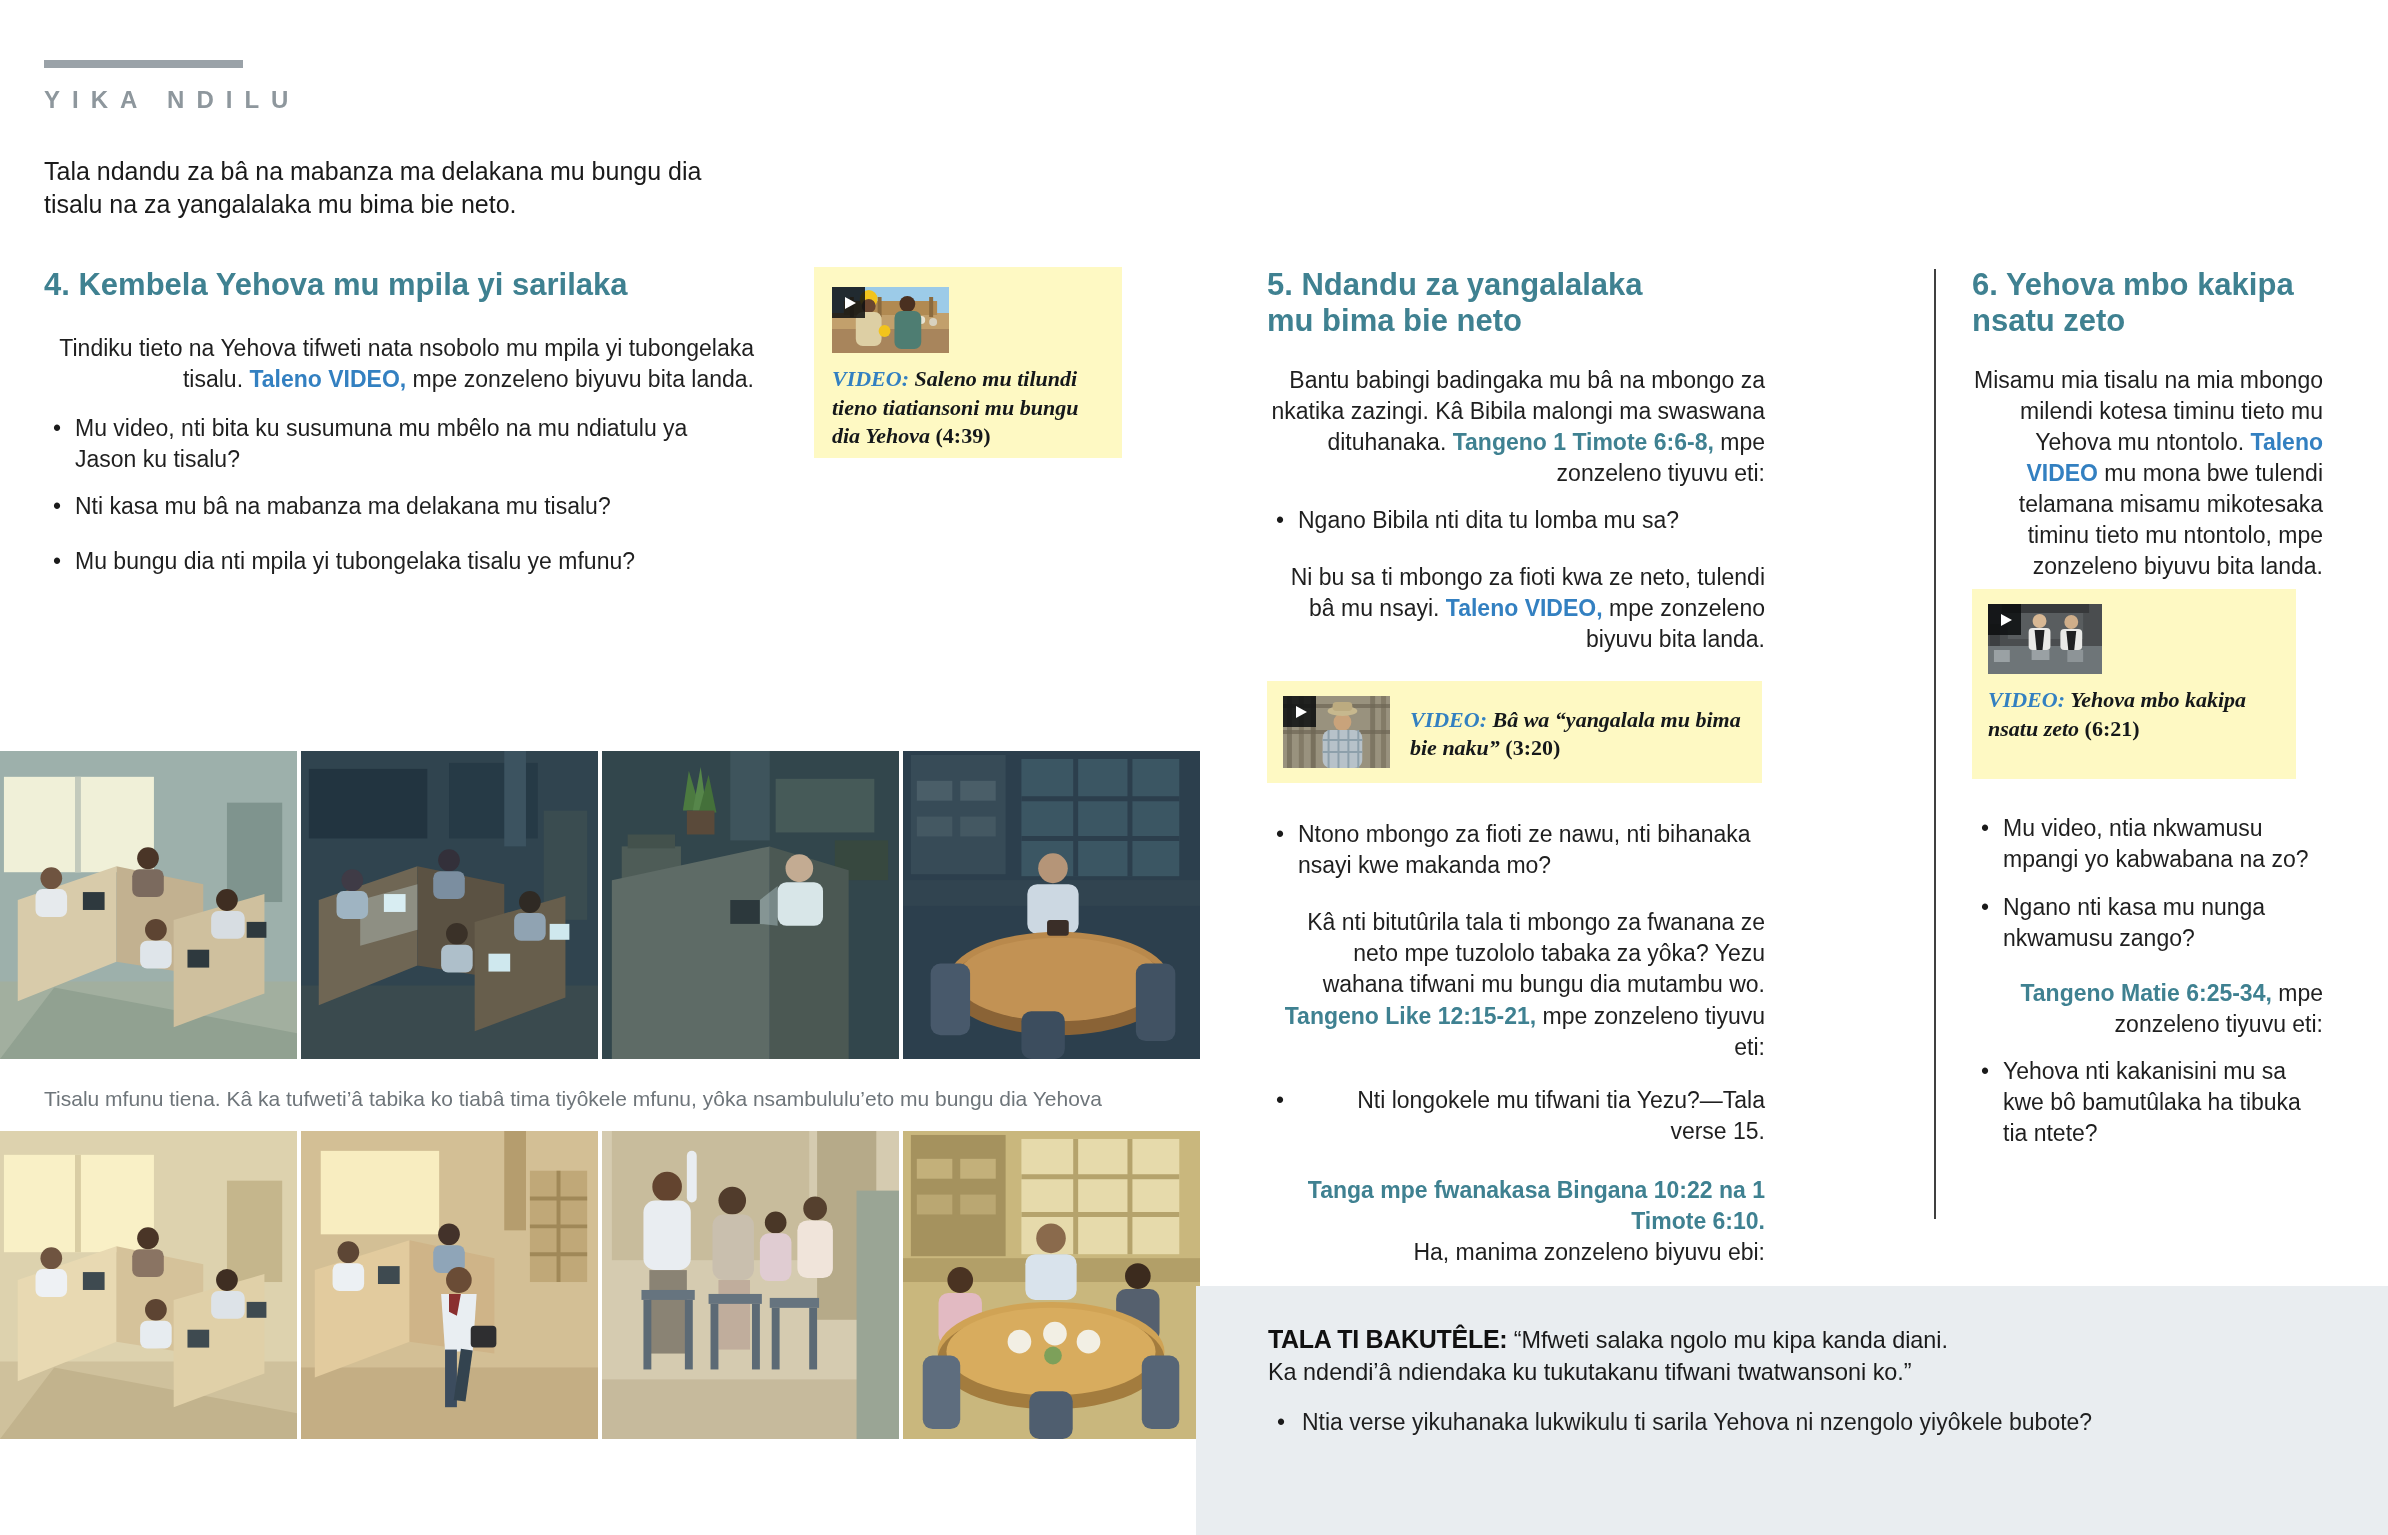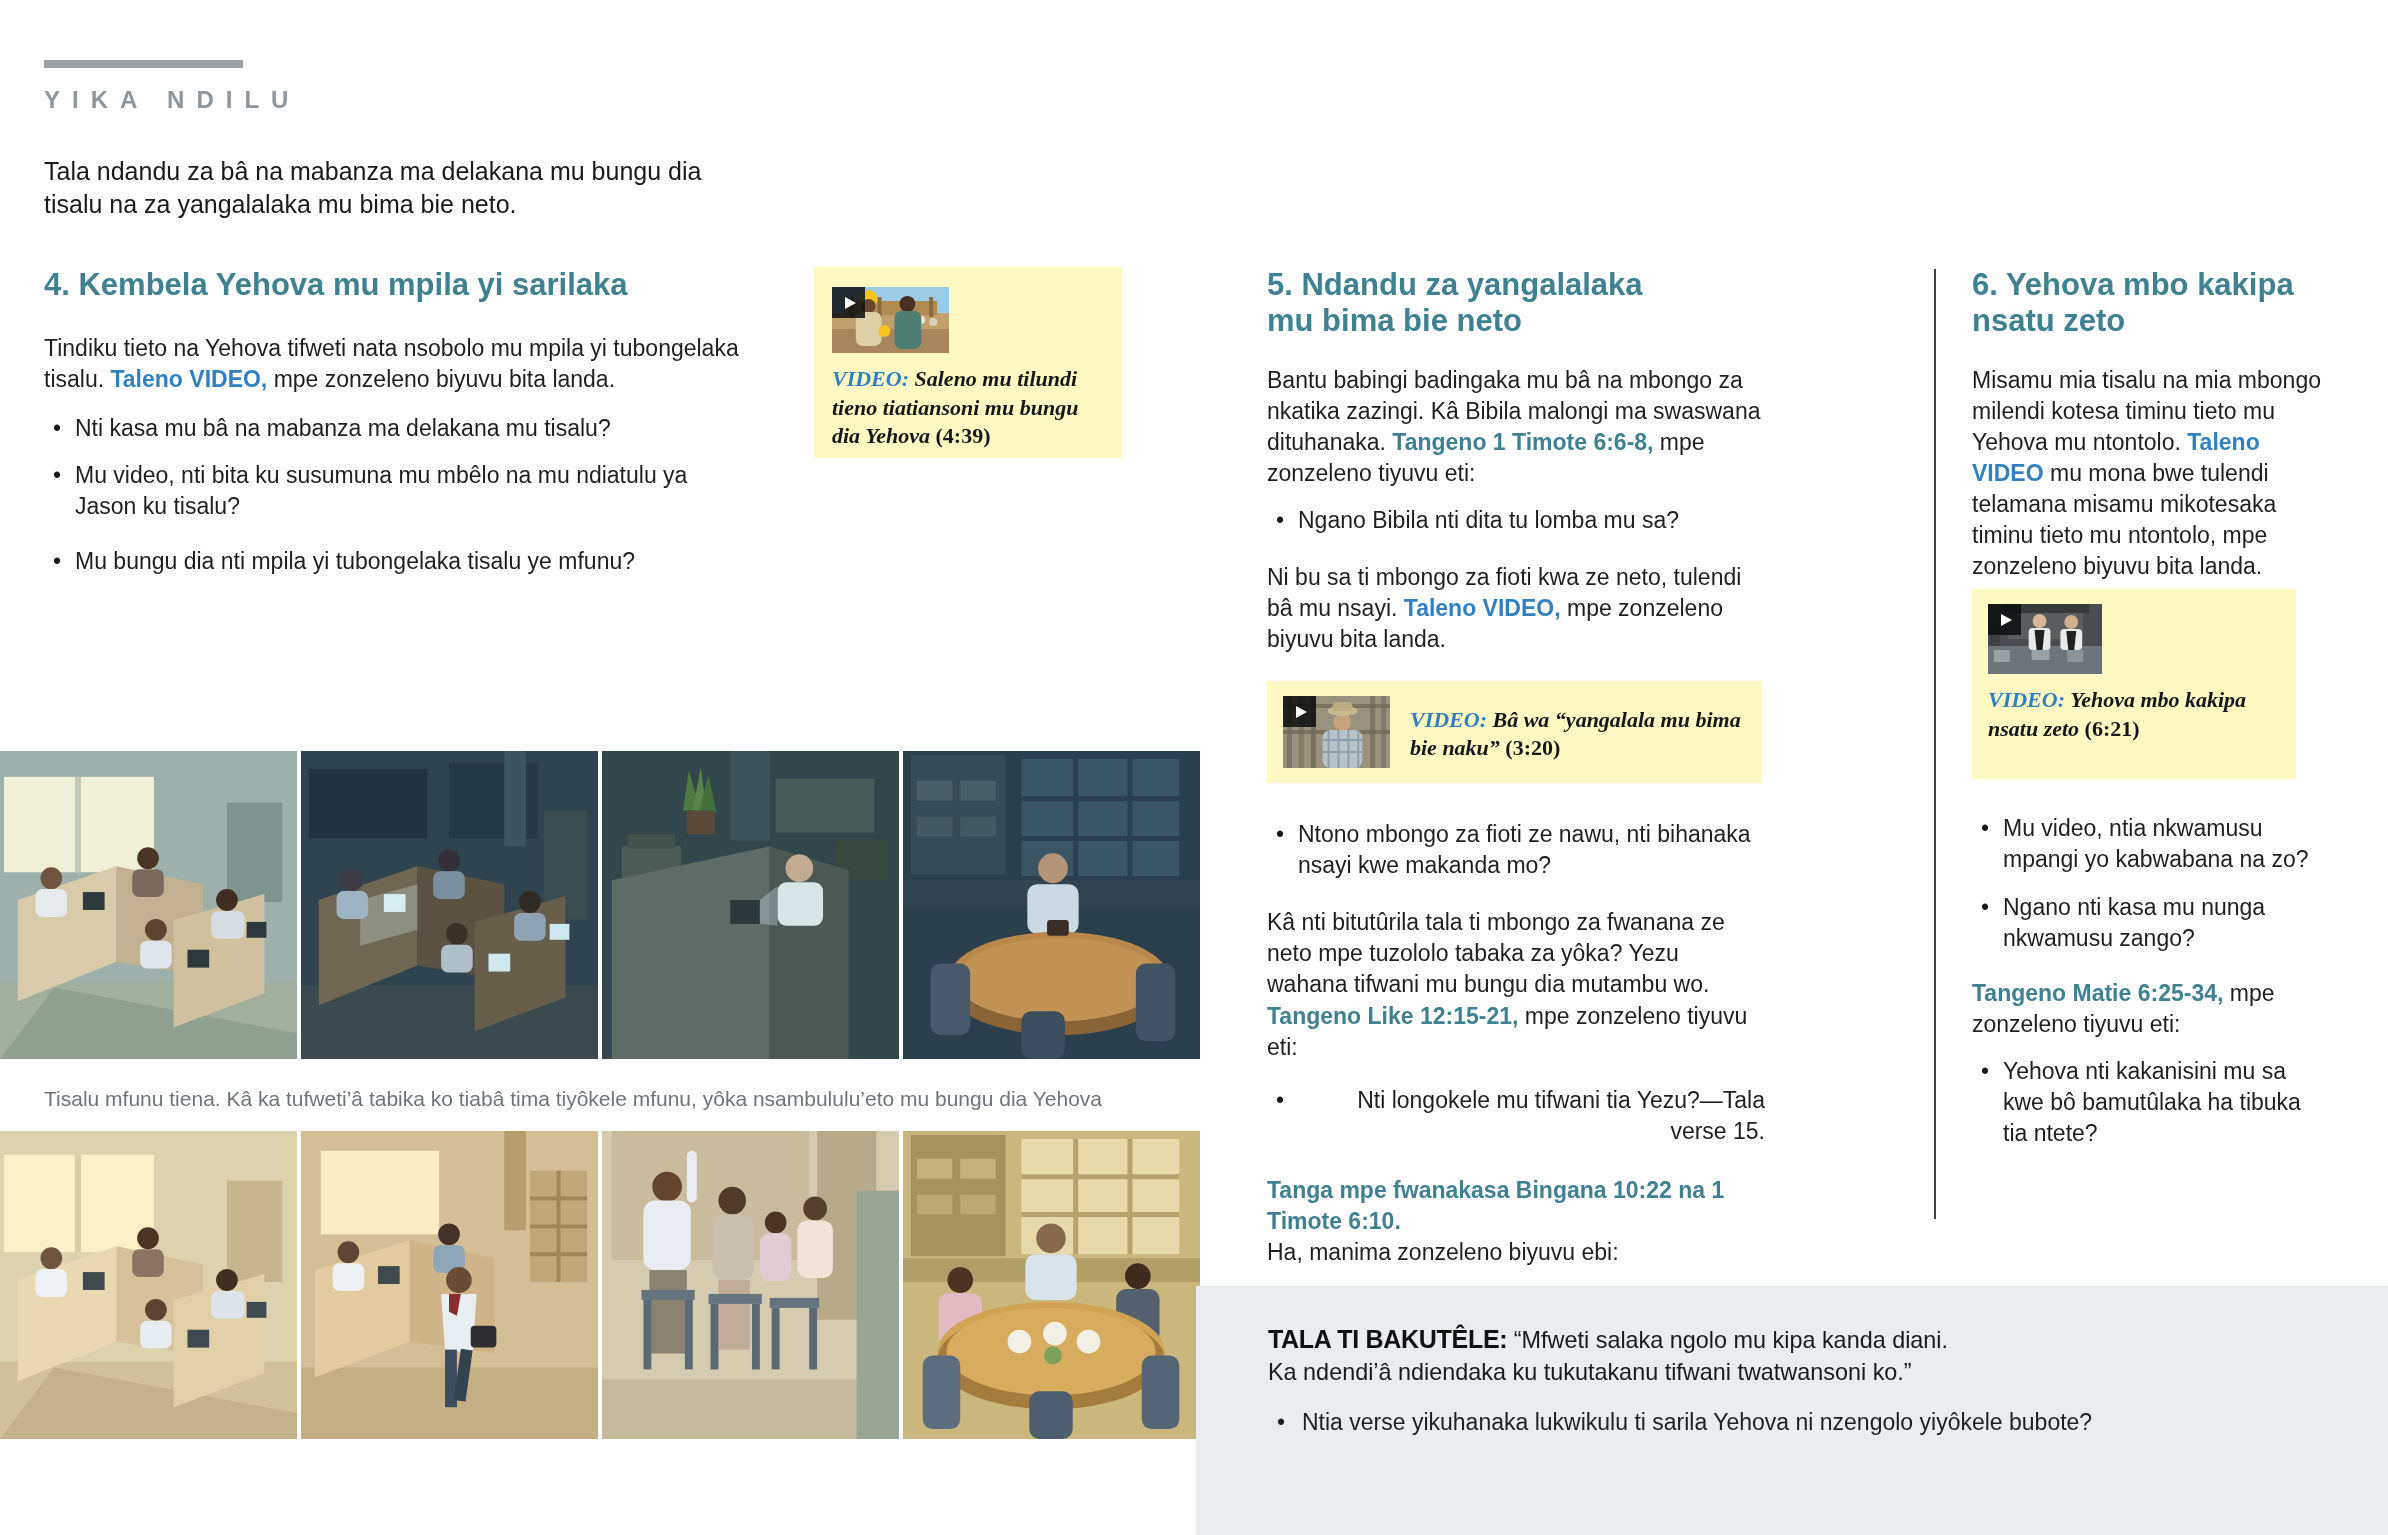--- a/index.html
+++ b/index.html
@@ -16,21 +16,21 @@
   .intro { position:absolute; left:44px; top:155px; width:687px; font-size:25px; line-height:1.32; color:#1a1a1a; }
 
   
   .col { position:absolute; top:267px; }
   #col1 { left:44px;  width:710px; }
   #col2 { left:1267px; width:498px; }
   #col3 { left:1972px; width:351px; }
 
   .section-heading { margin:0; font-size:31px; line-height:1.16; color:#3f8191; font-weight:bold; }
 
-  .body-p { font-size:23px; line-height:1.35; margin:0; }
+  .body-p { font-size:23px; line-height:1.35; margin:0;text-align:right; }
   #col1 .p1 { margin-top:30px; }
   .ref   { color:#3f8191; font-weight:bold; cursor:pointer; }
   .vlink { color:#3380c1; font-weight:bold; cursor:pointer; }
   .lead  { display:block; color:#3f8191; font-weight:bold; }
 
   .bullets { list-style:none; margin:18px 0 0 0; padding:0; }
   .bullets li { position:relative; padding-left:31px; margin-bottom:16px;
                 font-size:23px; line-height:1.35; }
   .bullets li::before { content:"•"; position:absolute; left:9px; top:0; color:#1a1a1a; }
 
@@ -80,22 +80,22 @@
 <div id="page">
 
   <div class="kicker-bar"></div>
   <div class="kicker">YIKA NDILU</div>
   <div class="intro">Tala ndandu za bâ na mabanza ma delakana mu bungu dia tisalu na za yangalalaka mu bima bie neto.</div>
 
   <div class="col" id="col1">
     <h2 class="section-heading">4. Kembela Yehova mu mpila yi sarilaka</h2>
     <p class="body-p p1"><span>Tindiku tieto na Yehova tifweti nata nsobolo mu mpila yi tubongelaka tisalu. </span><span class="vlink">Taleno VIDEO,</span><span> mpe zonzeleno biyuvu bita landa.</span></p>
     <ul class="bullets">
+      <li><span>Mu video, nti bita ku susumuna mu mbêlo na mu ndiatulu ya Jason ku tisalu?</span></li>
       <li><span>Nti kasa mu bâ na mabanza ma delakana mu tisalu?</span></li>
-      <li><span>Mu video, nti bita ku susumuna mu mbêlo na mu ndiatulu ya Jason ku tisalu?</span></li>
     </ul>
     <ul class="bullets" style="margin-top:24px;">
       <li><span>Mu bungu dia nti mpila yi tubongelaka tisalu ye mfunu?</span></li>
     </ul>
   </div>
 
   <div class="video-box" id="vbox1">
     <div class="thumb" style="width:117px;height:66px;">
       <svg viewBox="0 0 118 66" preserveAspectRatio="none">
         <rect width="118" height="66" fill="#9ccbe8"></rect>

